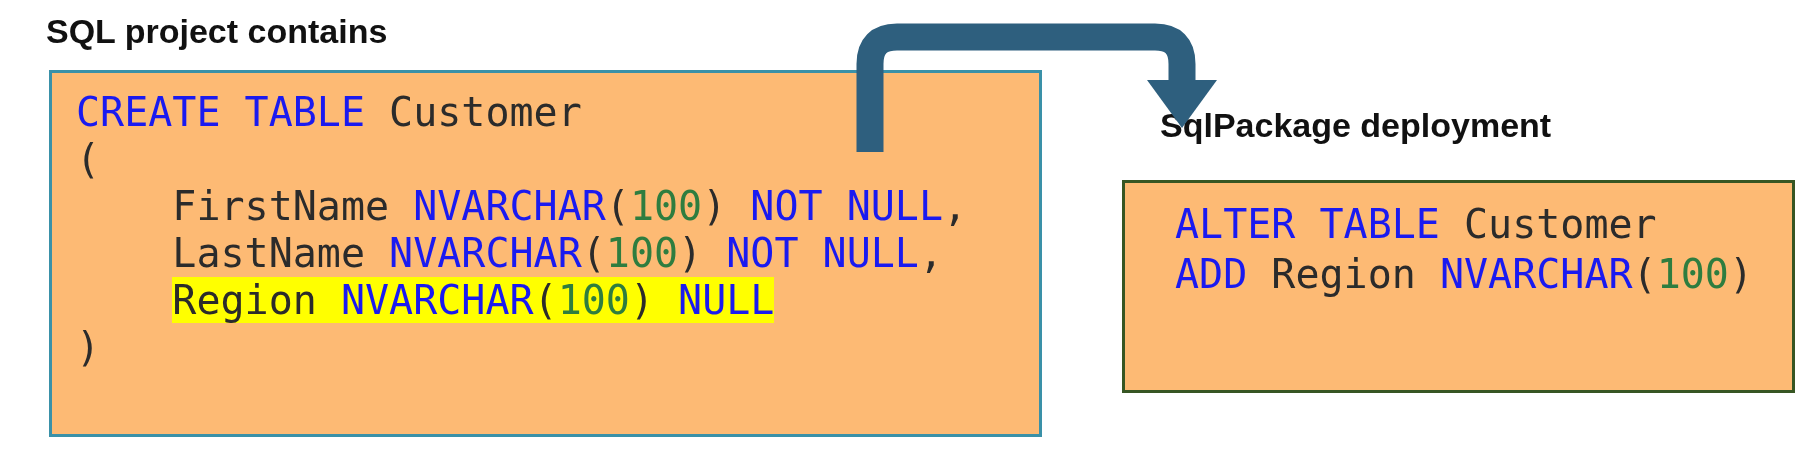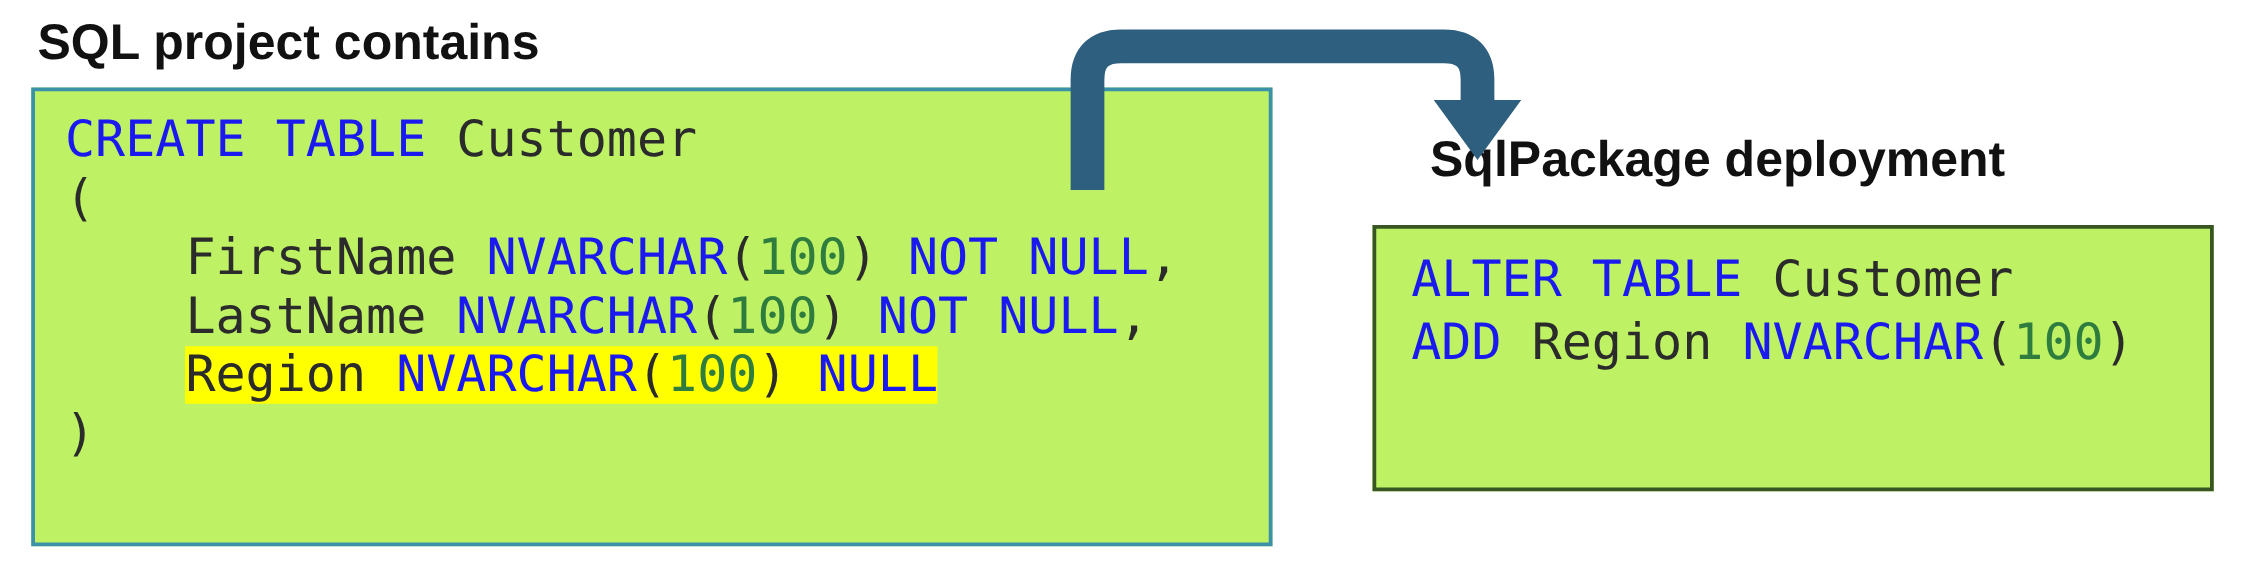--- a/index.html
+++ b/index.html
@@ -7,38 +7,41 @@
   body {
     width: 1800px;
     height: 469px;
     position: relative;
     overflow: hidden;
     font-family: "Liberation Sans", sans-serif;
   }
   .panel-title {
     position: absolute;
     font-weight: 700;
-    font-size: 40px;
+    font-size: 34px;
     color: #111111;
+    margin-left: 16px;
   }
   #left-title  { left: 30px;  top: 12px; }
   #right-title { left: 1144px; top: 106px; }
   .code-box {
     position: absolute;
-    background: #bef264;
+    background: #fdba74;
+    margin-left: 24px;
   }
   #left-box {
     left: 25px; top: 70px;
     width: 993px; height: 367px;
     border: 3px solid var(--left-border);
   }
   #right-box {
     left: 1098px; top: 180px;
     width: 673px; height: 213px;
     border: 3px solid var(--right-border);
+    padding-left: 22px;
   }
   .code {
     font-family: "DejaVu Sans Mono", "Liberation Mono", monospace;
     font-size: 40px;
     white-space: pre;
     color: var(--plain);
   }
   #left-code  { padding: 16px 0 0 24px; line-height: 47px; }
   #right-code { padding: 16px 0 0 28px; line-height: 50px; }
   .code-line { white-space: pre; }

